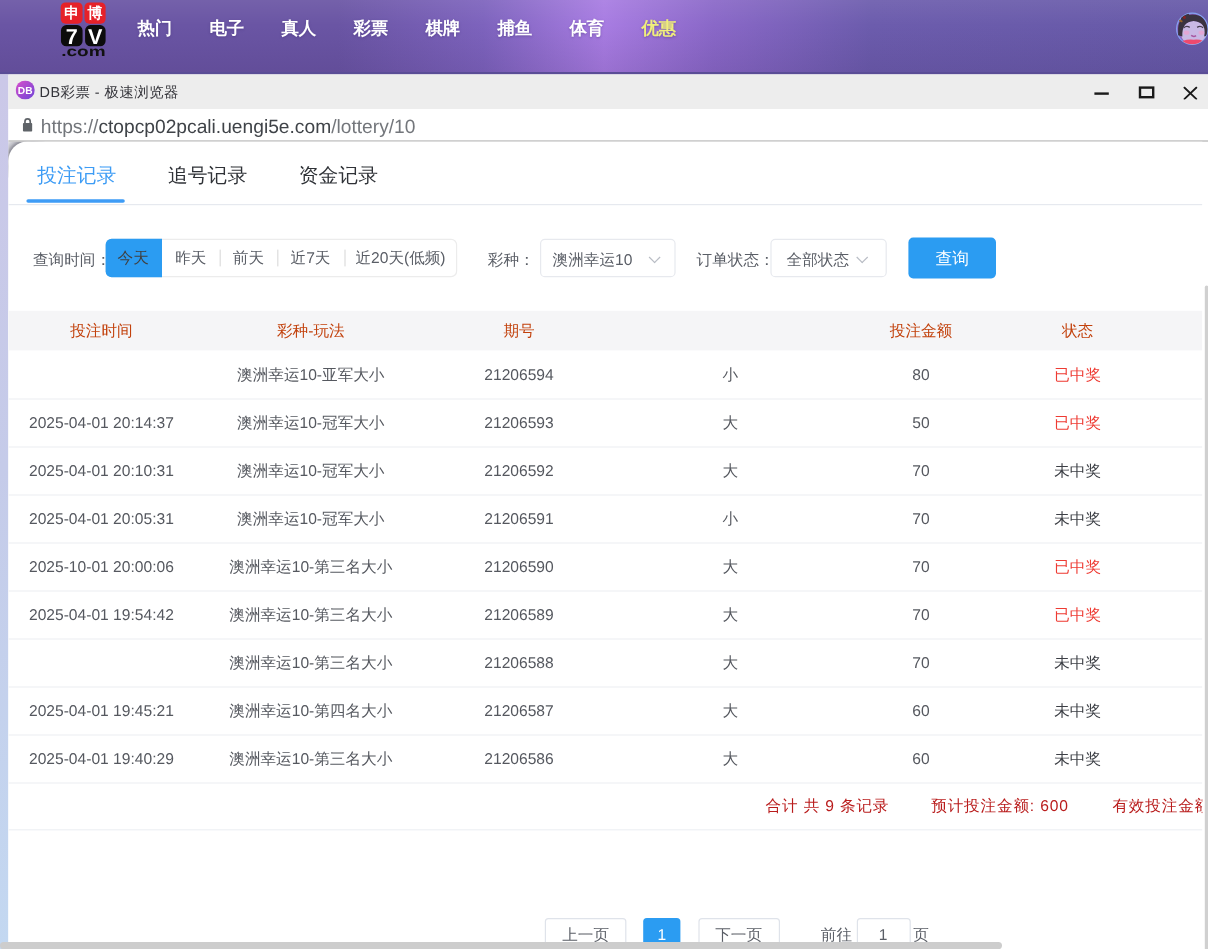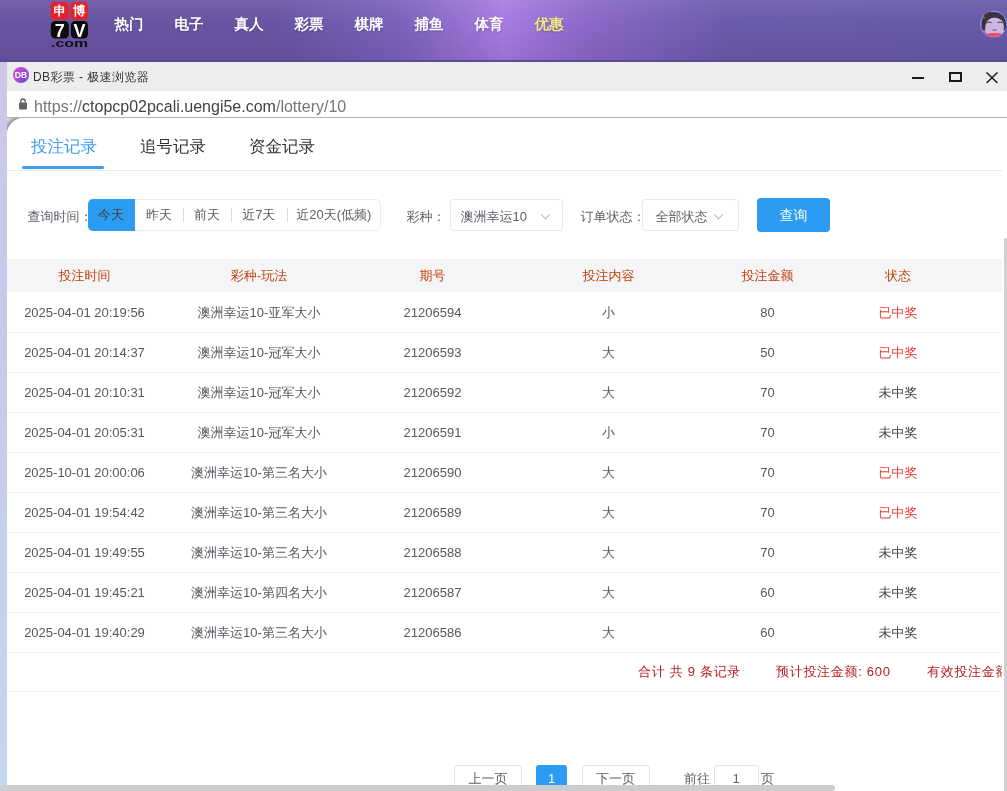--- a/index.html
+++ b/index.html
@@ -179,27 +179,25 @@
     <div class="fsel" style="left:634.5px;width:97px">
       <span style="position:absolute;left:13px;top:8px">全部状态</span>
       <i class="chev" style="left:72.5px"></i>
     </div>
     <div id="qbtn">查询</div>
 
     <div id="thead">
       <div class="th c1">投注时间</div>
       <div class="th c2">彩种-玩法</div>
       <div class="th c3">期号</div>
-      <div class="th c4">投注内容</div>
       <div class="th c5">投注金额</div>
       <div class="th c6">状态</div>
     </div>
 
     <div class="row" style="top:174.5px">
-      <div class="td c1">2025-04-01 20:19:56</div>
         <div class="td c2">澳洲幸运10-亚军大小</div>
       <div class="td c3">21206594</div>
         <div class="td c4">小</div>
         <div class="td c5">80</div>
         <div class="td c6 red">已中奖</div>
     </div>
     <div class="row" style="top:214.5px">
       <div class="td c1">2025-04-01 20:14:37</div>
         <div class="td c2">澳洲幸运10-冠军大小</div>
       <div class="td c3">21206593</div>
@@ -233,21 +231,20 @@
     </div>
     <div class="row" style="top:374.5px">
       <div class="td c1">2025-04-01 19:54:42</div>
         <div class="td c2">澳洲幸运10-第三名大小</div>
       <div class="td c3">21206589</div>
         <div class="td c4">大</div>
         <div class="td c5">70</div>
         <div class="td c6 red">已中奖</div>
     </div>
     <div class="row" style="top:414.5px">
-      <div class="td c1">2025-04-01 19:49:55</div>
         <div class="td c2">澳洲幸运10-第三名大小</div>
       <div class="td c3">21206588</div>
         <div class="td c4">大</div>
         <div class="td c5">70</div>
         <div class="td c6 dark">未中奖</div>
     </div>
     <div class="row" style="top:454.5px">
       <div class="td c1">2025-04-01 19:45:21</div>
         <div class="td c2">澳洲幸运10-第四名大小</div>
       <div class="td c3">21206587</div>

